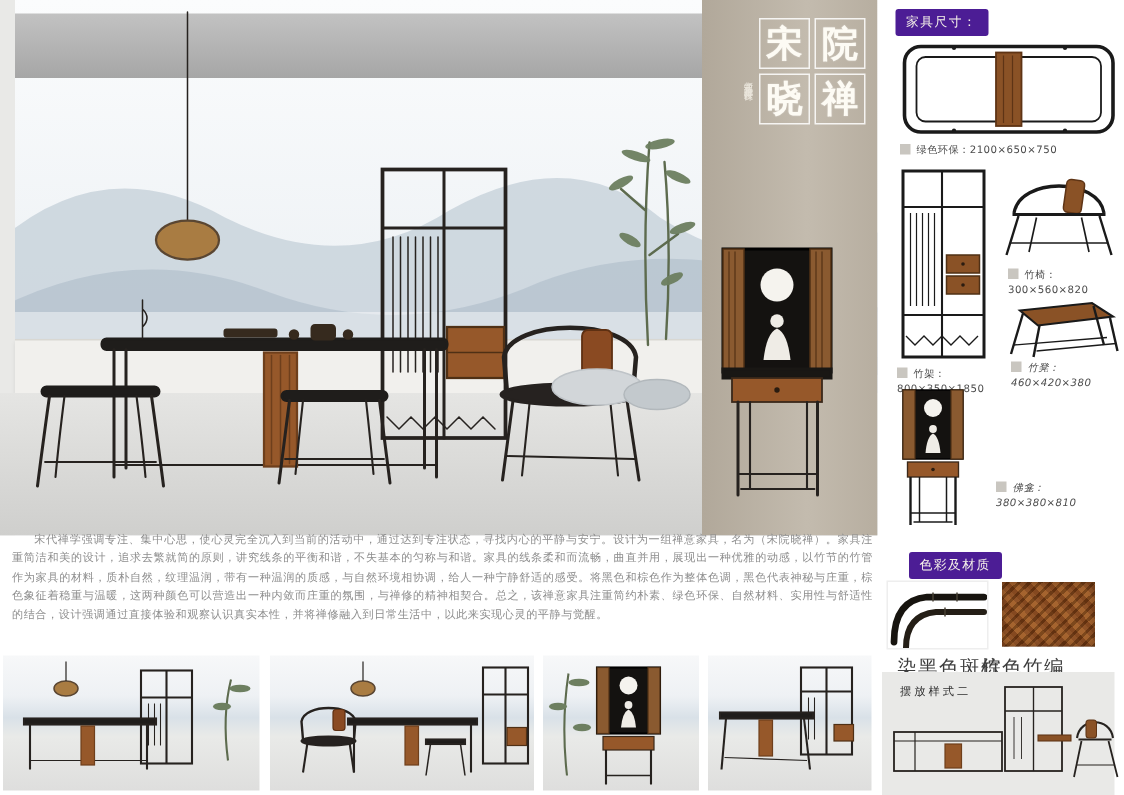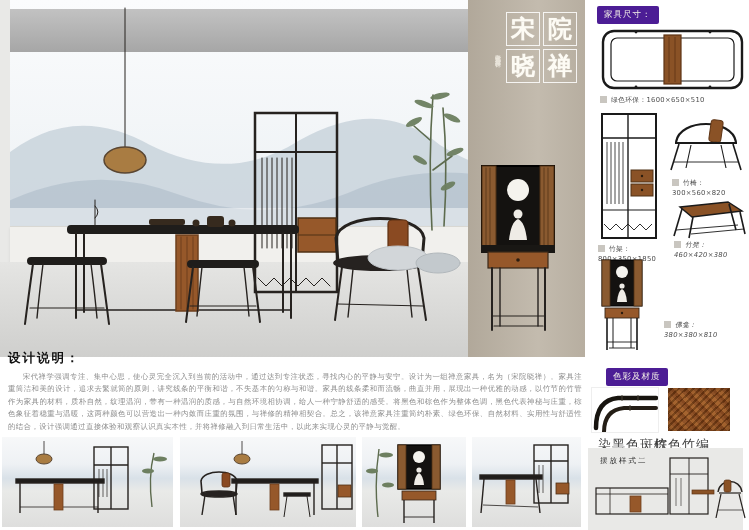--- a/index.html
+++ b/index.html
@@ -186,21 +186,20 @@
       <div class="plaque-grid">
         <div class="plaque-cell">宋</div>
         <div class="plaque-cell">院</div>
         <div class="plaque-cell">晓</div>
         <div class="plaque-cell">禅</div>
       </div>
     </div>
   </div>
 
   <div class="notes">
-    <div class="notes-heading">设计说明：</div>
     <div class="notes-body">宋代禅学强调专注、集中心思，使心灵完全沉入到当前的活动中，通过达到专注状态，寻找内心的平静与安宁。设计为一组禅意家具，名为（宋院晓禅）。家具注重简洁和美的设计，追求去繁就简的原则，讲究线条的平衡和谐，不失基本的匀称与和谐。家具的线条柔和而流畅，曲直并用，展现出一种优雅的动感，以竹节的竹管作为家具的材料，质朴自然，纹理温润，带有一种温润的质感，与自然环境相协调，给人一种宁静舒适的感受。将黑色和棕色作为整体色调，黑色代表神秘与庄重，棕色象征着稳重与温暖，这两种颜色可以营造出一种内敛而庄重的氛围，与禅修的精神相契合。总之，该禅意家具注重简约朴素、绿色环保、自然材料、实用性与舒适性的结合，设计强调通过直接体验和观察认识真实本性，并将禅修融入到日常生活中，以此来实现心灵的平静与觉醒。</div>
   </div>
 
   <div class="thumb" style="left:2px; width:171px;">
     <svg width="171" height="90" stroke="#26221f" fill="none" stroke-width="1.4">
       <ellipse cx="42" cy="22" rx="8" ry="5" fill="#a97c42" stroke="#5a4632" stroke-width="1"></ellipse>
       <line x1="42" y1="4" x2="42" y2="17" stroke-width="0.8"></line>
       <rect x="92" y="10" width="34" height="62"></rect>
       <line x1="92" y1="28" x2="126" y2="28"></line>
         <line x1="109" y1="10" x2="109" y2="72"></line>
@@ -280,21 +279,21 @@
     <rect x="11" y="10" width="123" height="43" rx="6" fill="none" stroke="#1a1a1a" stroke-width="1.2"></rect>
     <rect x="64" y="7" width="17" height="49" fill="#8a5226" stroke="#5e3415" stroke-width="1.2"></rect>
     <line x1="69" y1="9" x2="69" y2="54" stroke="#5e3415" stroke-width="0.8"></line>
     <line x1="75" y1="9" x2="75" y2="54" stroke="#5e3415" stroke-width="0.8"></line>
     <circle cx="36" cy="4" r="1.4" fill="#1a1a1a"></circle>
       <circle cx="110" cy="4" r="1.4" fill="#1a1a1a"></circle>
     <circle cx="36" cy="59" r="1.4" fill="#1a1a1a"></circle>
       <circle cx="110" cy="59" r="1.4" fill="#1a1a1a"></circle>
   </svg>
   <div class="dim-label" style="left:600px; top:95px;">
-    <span class="bullet"></span><span>绿色环保：</span><span>1600×650×510</span>
+    <span class="bullet"></span><span>绿色环保：</span><span>2100×650×750</span>
   </div>
 
   <svg class="diagram" style="left:598px; top:112px;" width="62" height="130">
     <rect x="4" y="2" width="54" height="124" fill="#fff" stroke="#1a1a1a" stroke-width="2"></rect>
     <line x1="4" y1="26" x2="58" y2="26" stroke="#1a1a1a" stroke-width="1.4"></line>
     <line x1="30" y1="2" x2="30" y2="126" stroke="#1a1a1a" stroke-width="1.4"></line>
     <g stroke="#1a1a1a" stroke-width="0.8">
       <line x1="9" y1="30" x2="9" y2="92"></line>
         <line x1="13" y1="30" x2="13" y2="92"></line>
       <line x1="17" y1="30" x2="17" y2="92"></line>

